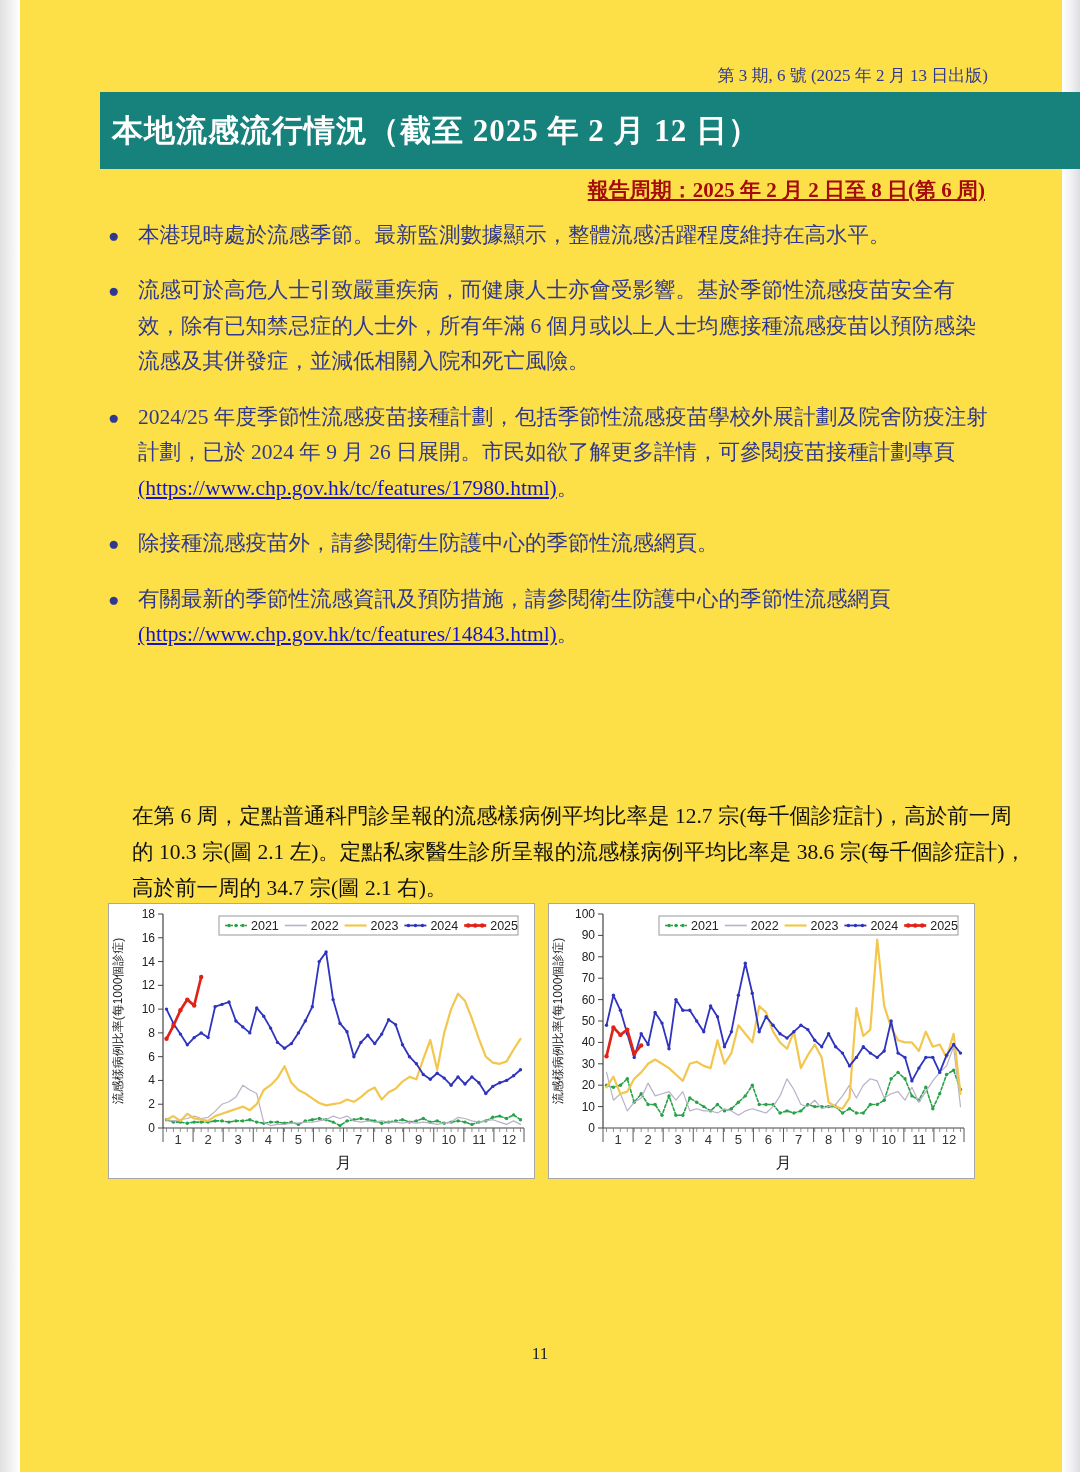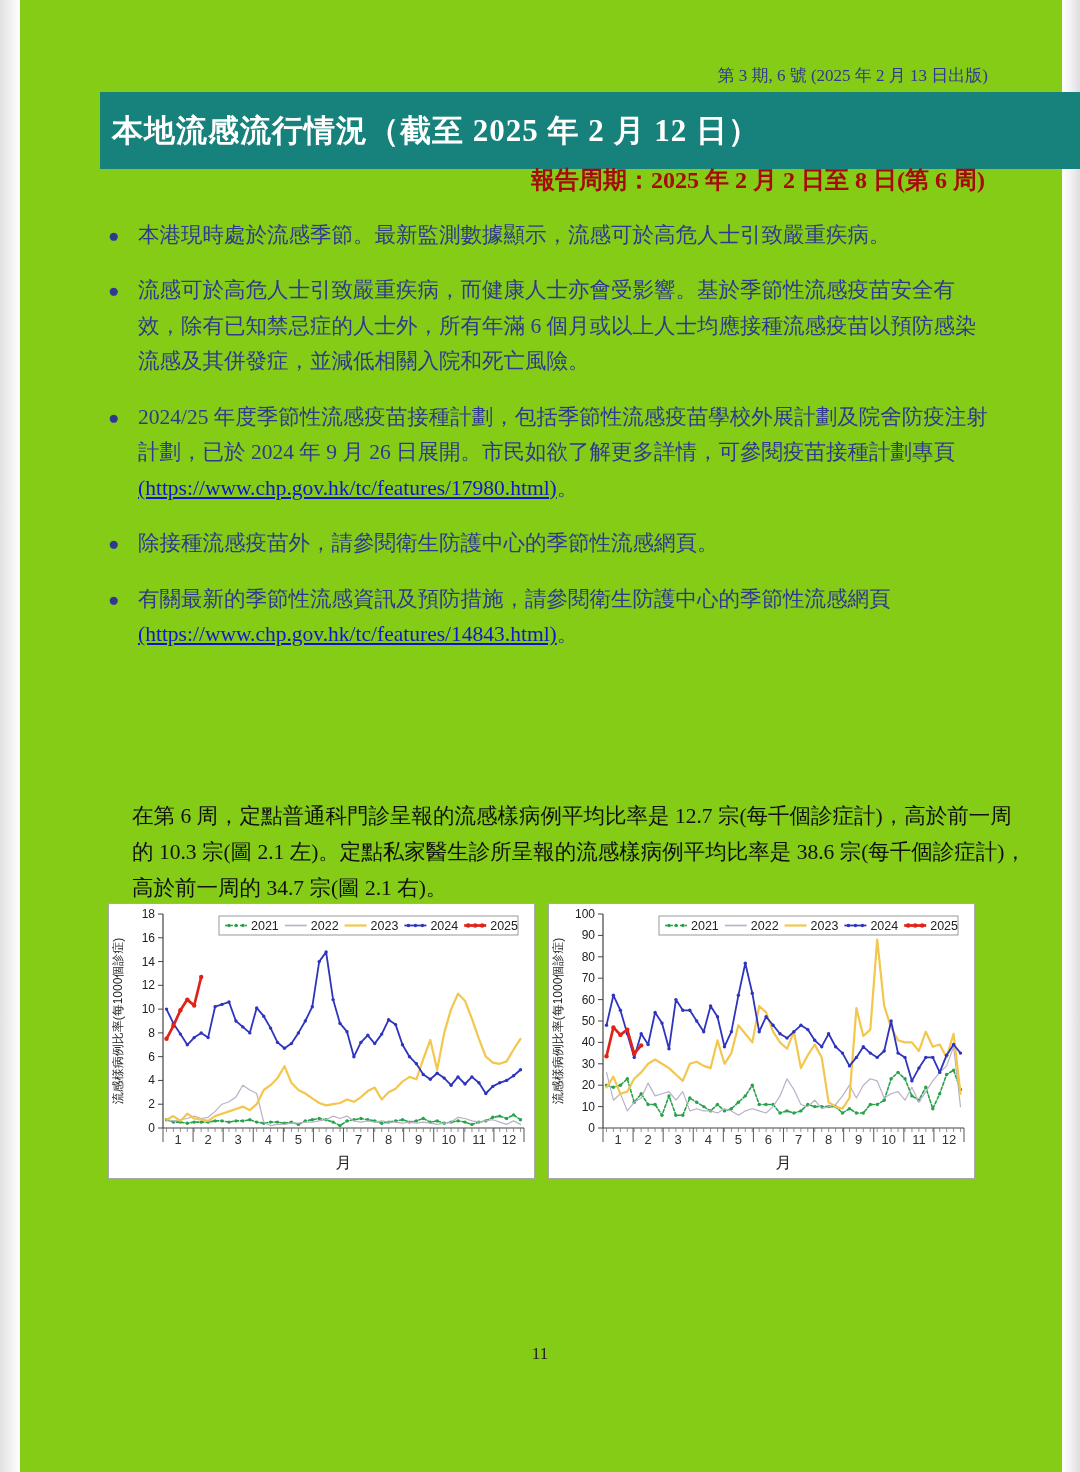--- a/index.html
+++ b/index.html
@@ -1,26 +1,26 @@
 <!DOCTYPE html>
 <html><head>
 <meta charset="utf-8">
 <style>
   html,body{margin:0;padding:0;background:#ffffff;}
-  .page{position:relative;width:1080px;height:1472px;background:#84cc16;overflow:hidden;
+  .page{position:relative;width:1080px;height:1472px;background:#fde047;overflow:hidden;
         font-family:"Liberation Serif","DejaVu Serif",serif;}
   .edge-left{position:absolute;left:0;top:0;width:20px;height:100%;
              background:linear-gradient(to right,#e2e1e1,#f2f1f1 55%,#ffffff);}
   .edge-right{position:absolute;right:0;top:0;width:18px;height:100%;
               background:linear-gradient(to left,#dedde0,#f3f2f4 55%,#ffffff);}
   .issue-line{position:absolute;top:64px;right:92px;font-size:17px;color:#30398f;}
   .banner{position:absolute;left:100px;top:92px;width:1076px;height:77px;background:#17827b;
           display:flex;align-items:center;}
   .banner-title{color:#ffffff;font-size:31px;font-weight:bold;padding-left:12px;letter-spacing:1px;}
-  .report-period{position:absolute;top:164px;right:95px;font-size:24px;font-weight:bold;color:#a50b0b;}
+  .report-period{position:absolute;top:176px;right:95px;font-size:21px;font-weight:bold;color:#a50b0b;text-decoration:underline;}
   .bullets{position:absolute;left:100px;top:218px;width:892px;list-style:none;margin:0;padding:0;}
   .bullets li{display:flex;margin-bottom:20px;color:#30398f;font-size:21.5px;line-height:1.65;}
   .bullet-marker{width:30px;flex:0 0 30px;text-align:left;padding-left:8px;font-size:19px;padding-top:2px;}
   .bullet-body{flex:1;}
   .inline-link{color:#1515cc;text-decoration:underline;cursor:pointer;}
   .section-title{position:absolute;left:100px;top:736px;width:900px;font-size:28px;font-weight:bold;color:#000000;}
   .intro-para{position:absolute;left:100px;top:798px;width:894px;font-size:21.5px;line-height:1.68;color:#101010;margin-left:32px;}
   .charts-row{position:absolute;left:108px;top:903px;display:flex;gap:13px;}
   .chart-box{width:427px;height:276px;border:1px solid #a8a8a8;background:#ffffff;box-sizing:border-box;}
   .figure-caption{position:absolute;left:100px;top:1186px;width:900px;font-style:italic;font-size:20.5px;color:#000000;}
@@ -38,21 +38,21 @@
 
   <div class="banner">
     <span class="banner-title">本地流感流行情況（截至 2025 年 2 月 12 日）</span>
   </div>
 
   <div class="report-period">報告周期：2025 年 2 月 2 日至 8 日(第 6 周)</div>
 
   <ul class="bullets">
     <li>
       <span class="bullet-marker">●</span>
-      <span class="bullet-body"><span>本港現時處於流感季節。最新監測數據顯示，流感可於高危人士引致嚴重疾病。</span></span>
+      <span class="bullet-body"><span>本港現時處於流感季節。最新監測數據顯示，整體流感活躍程度維持在高水平。</span></span>
     </li>
     <li>
       <span class="bullet-marker">●</span>
       <span class="bullet-body"><span>流感可於高危人士引致嚴重疾病，而健康人士亦會受影響。基於季節性流感疫苗安全有效，除有已知禁忌症的人士外，所有年滿 6 個月或以上人士均應接種流感疫苗以預防感染流感及其併發症，並減低相關入院和死亡風險。</span></span>
     </li>
     <li>
       <span class="bullet-marker">●</span>
       <span class="bullet-body">
         <span>2024/25 年度季節性流感疫苗接種計劃，包括季節性流感疫苗學校外展計劃及院舍防疫注射計劃，已於 2024 年 9 月 26 日展開。市民如欲了解更多詳情，可參閱疫苗接種計劃專頁</span><span class="inline-link">(https://www.chp.gov.hk/tc/features/17980.html)</span><span>。</span>
       </span>

